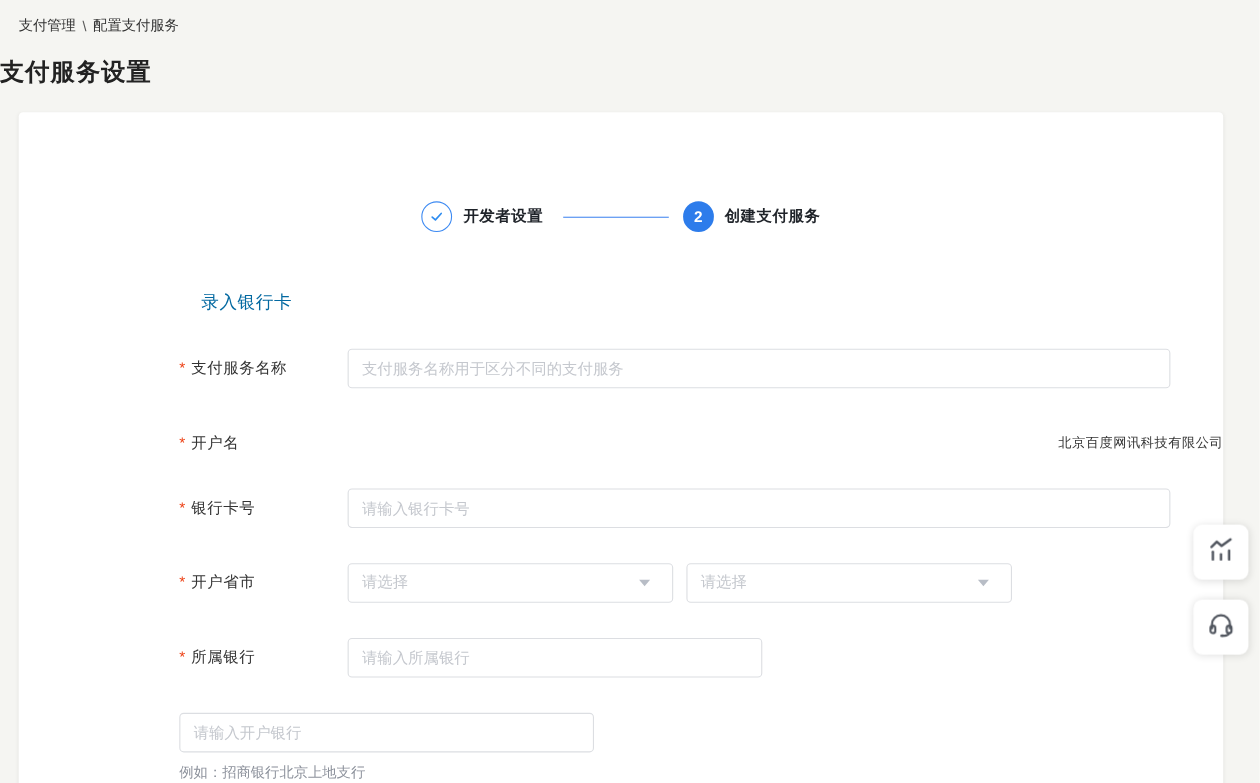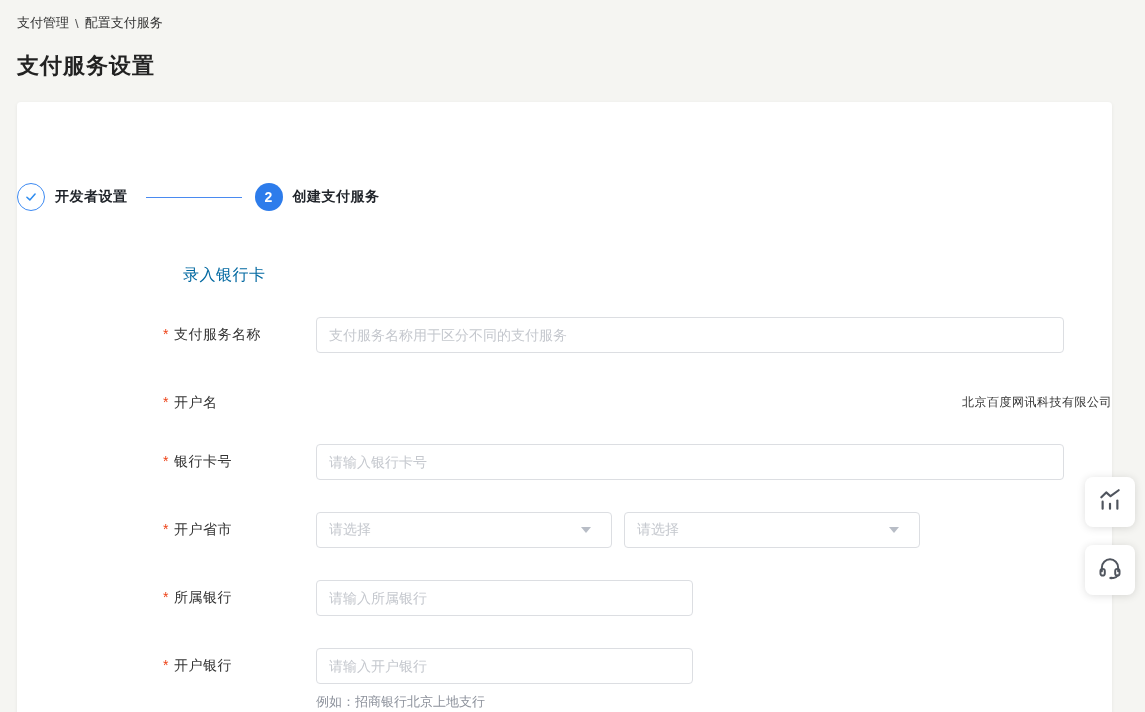--- a/index.html
+++ b/index.html
@@ -15,40 +15,40 @@
     padding: 14px 0 0 17px;
     font-size: 13px;
     color: #333;
     display: flex;
     align-items: center;
     gap: 6px;
   }
   .breadcrumb .crumb { cursor: pointer; }
   .breadcrumb .sep { color: #555; }
   .page-title {
-    margin: 19px 0 0 17px;
+    margin: 19px 0 0 0;
     font-size: 22px;
     font-weight: 700;
     color: #222;
     letter-spacing: 1px;
   }
   
   .card {
     margin: 21px 33px 0 17px;
     height: 700px;
     background: #ffffff;
     border-radius: 4px;
     box-shadow: 0 1px 4px rgba(0,0,0,0.06);
   }
   
   .stepper {
     padding-top: 81px;
     display: flex;
     align-items: center;
-    justify-content: flex-start;
+    justify-content: center;
   }
   .step {
     display: flex;
     align-items: center;
   }
   .step-circle {
     width: 28px; height: 28px;
     border-radius: 50%;
     display: flex;
     align-items: center;
@@ -251,23 +251,20 @@
     <div class="form-row">
       <div class="form-label">
         <span class="req">*</span><span>所属银行</span>
       </div>
       <div class="form-control">
         <input class="text-input w-half" type="text" placeholder="请输入所属银行" style="">
       </div>
     </div>
 
     <div class="form-row">
-      <div class="form-label">
-        <span class="req">*</span><span>开户银行</span>
-      </div>
       <div class="form-control">
         <input class="text-input w-half" type="text" placeholder="请输入开户银行" style="">
         <div class="field-hint">例如：招商银行北京上地支行</div>
       </div>
     </div>
 
   </div>
 </div>
 
 <div class="float-btn stats">

